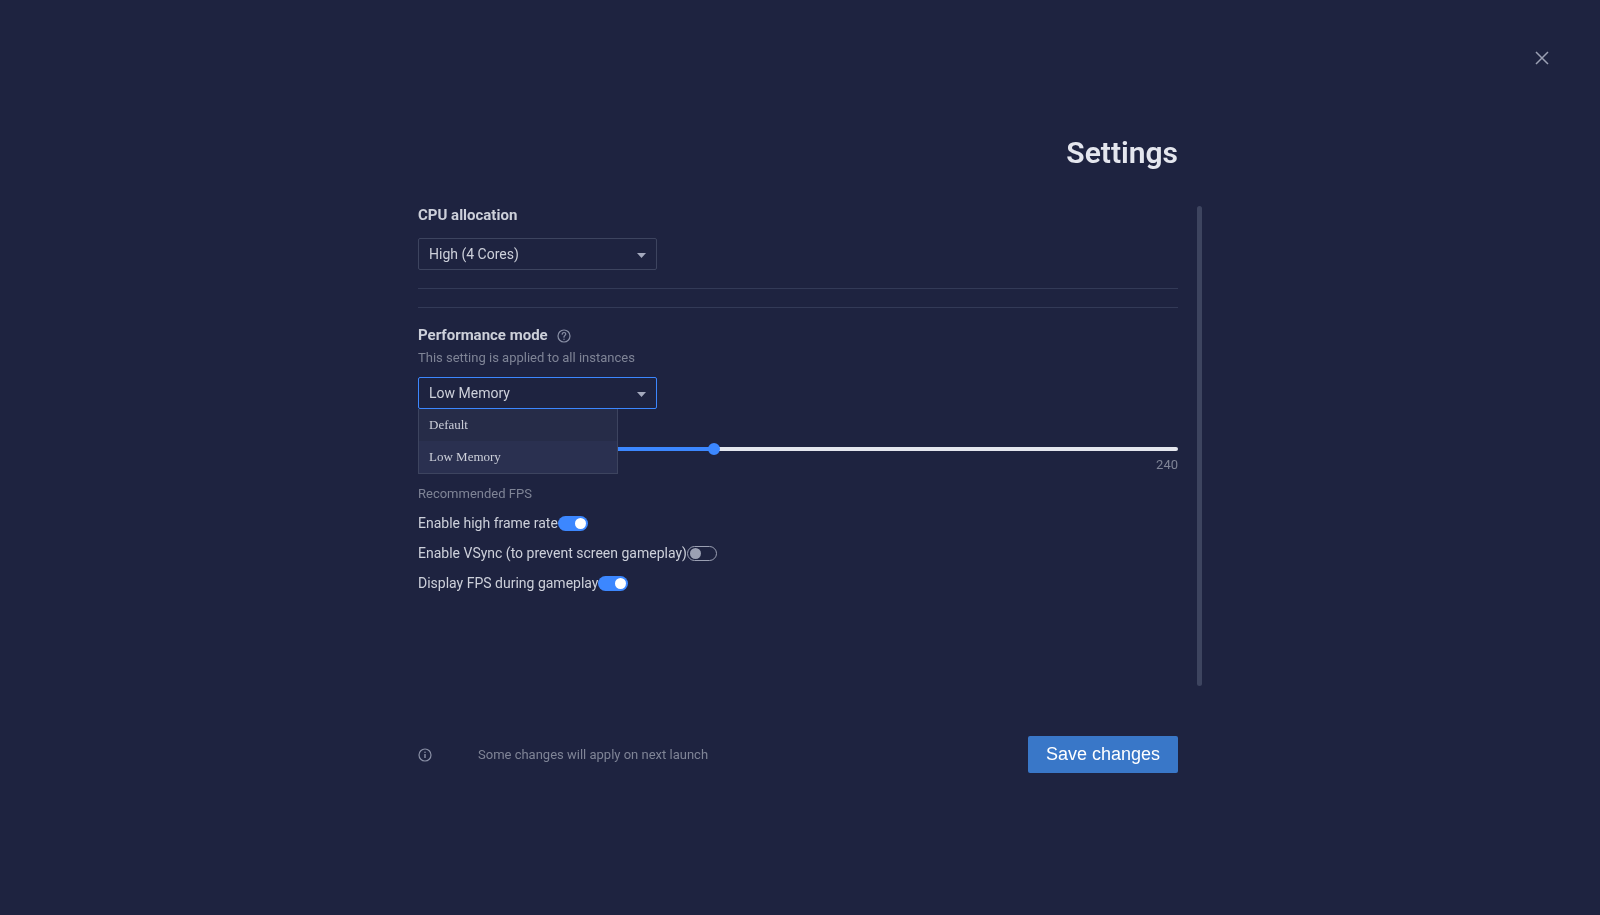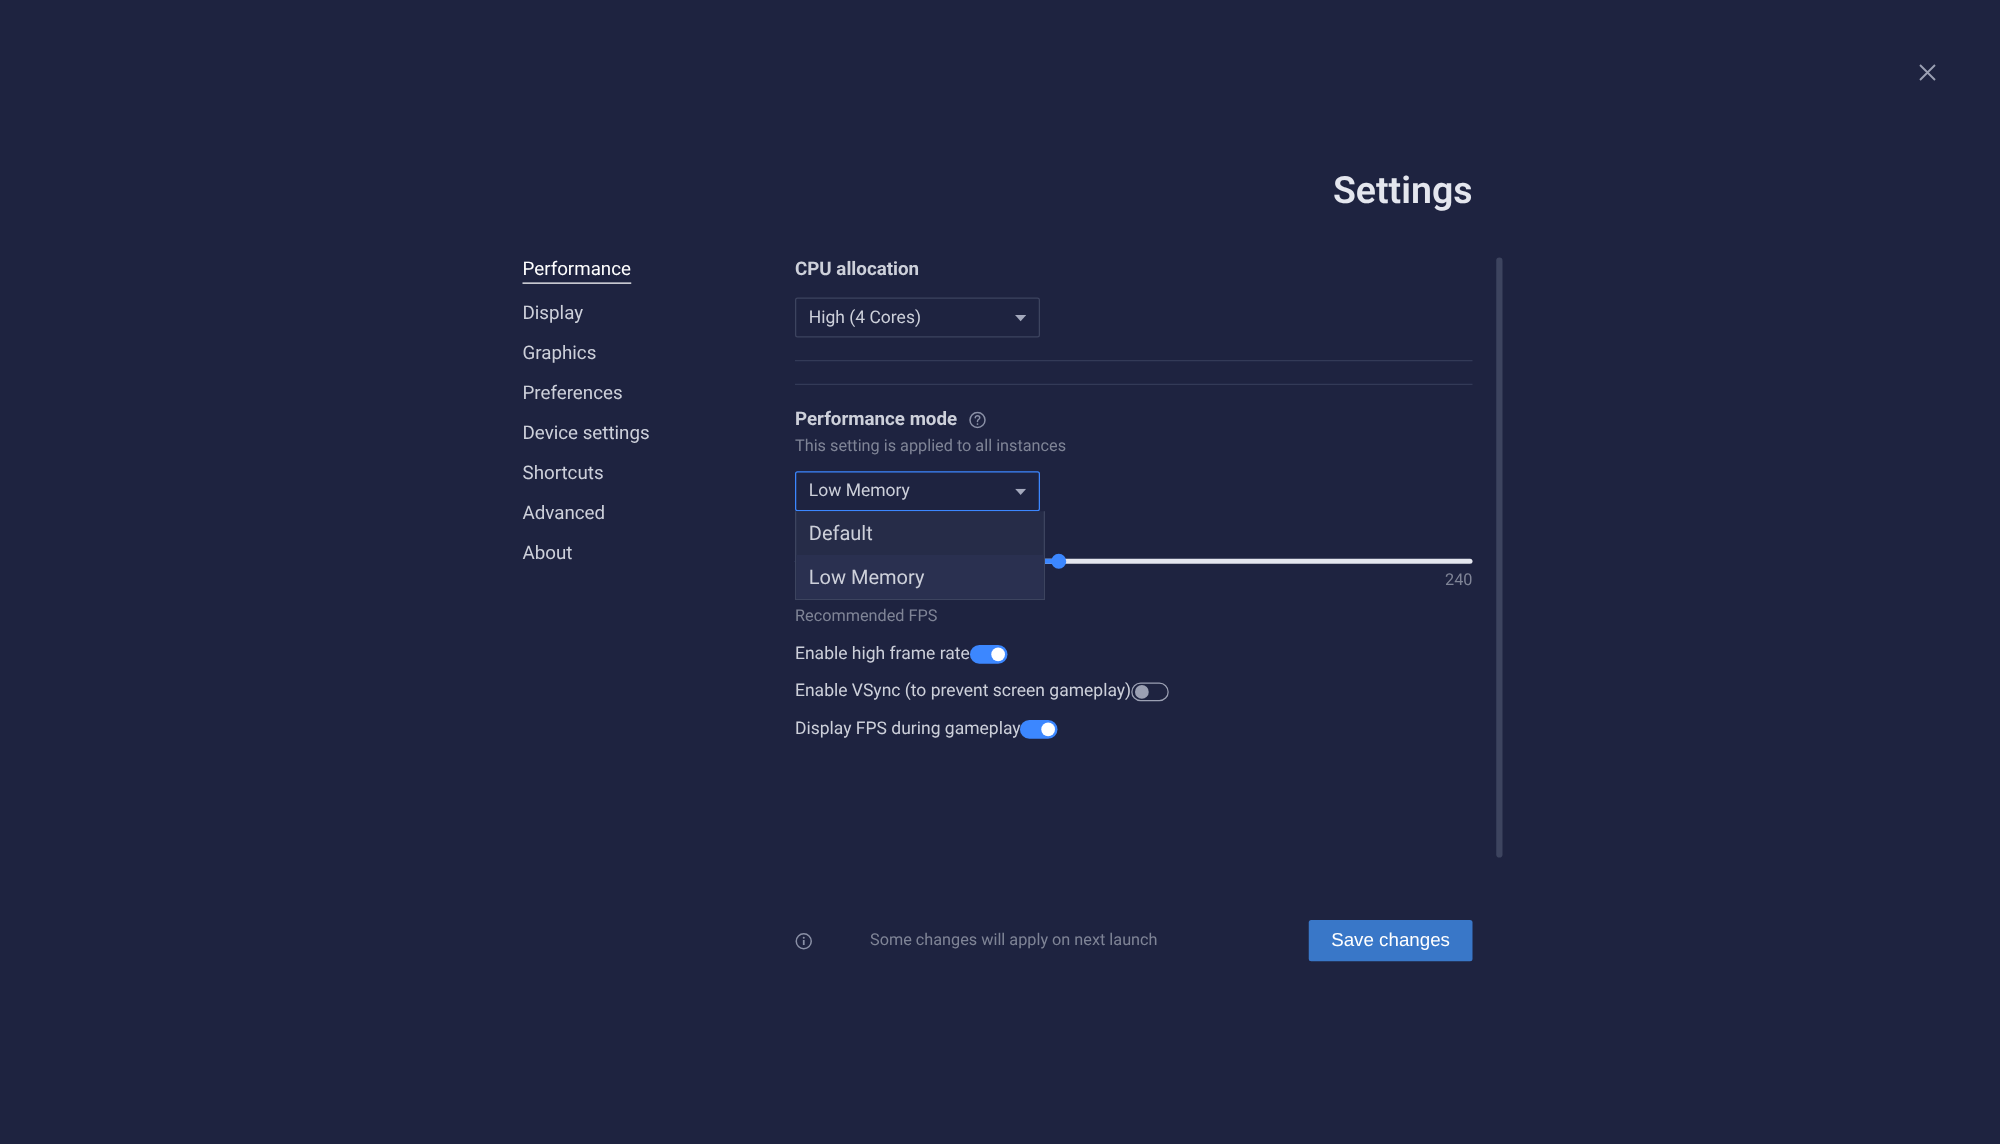--- a/index.html
+++ b/index.html
@@ -26,72 +26,60 @@
 .sidebar li{font-size:15px;color:var(--text);margin-bottom:14px;cursor:pointer;}
 .sidebar li.active{color:#fff;}
 .sidebar li.active span{display:inline-block;border-bottom:1px solid #fff;padding-bottom:2px;}
 .main{flex:1;position:relative;}
 .scroll-area{width:calc(100% + 14px);padding-right:14px;height:480px;overflow:visible;position:relative;}
 .scrollbar-thumb{position:absolute;right:-10px;top:0;width:5px;height:480px;background:var(--scrollbar);border-radius:3px;}
 .section{margin-bottom:2px;}
 .section-label{font-size:15px;color:var(--text);margin-bottom:14px;font-weight:bold;}
 .section-label .help{display:inline-flex;align-items:center;justify-content:center;margin-left:6px;vertical-align:middle;}
 .section-sub{font-size:13px;color:var(--text-dimmer);margin-top:-8px;margin-bottom:12px;}
-.select{width:196px;height:32px;border:1px solid var(--panel-border);border-radius:2px;display:flex;align-items:center;justify-content:space-between;padding:0 10px;font-size:14px;color:var(--text);cursor:pointer;background:transparent;}
+.select{width:239px;height:32px;border:1px solid var(--panel-border);border-radius:2px;display:flex;align-items:center;justify-content:space-between;padding:0 10px;font-size:14px;color:var(--text);cursor:pointer;background:transparent;}
 .select.open{border-color:var(--dropdown-open-border);}
 .select .caret{color:var(--text-dim);}
 .divider{height:1px;background:var(--divider);margin:18px 0;}
 .dropdown{position:absolute;width:200px;background:#262c48;border:1px solid var(--panel-border);border-top:none;z-index:10;}
-.dropdown .opt{padding:8px 10px;font-size:16px;color:var(--text);cursor:pointer;}
+.dropdown .opt{padding:8px 10px;font-size:13px;color:var(--text);cursor:pointer;font-family:Liberation Serif, serif;}
 .dropdown .opt.selected{background:var(--dropdown-bg-hover);}
 .slider-wrap{position:relative;margin-top:38px;margin-bottom:4px;}
 .slider-track{height:4px;background:#e4e6ee;border-radius:2px;position:relative;}
 .slider-fill{position:absolute;left:0;top:0;height:4px;background:var(--accent);border-radius:2px;}
 .slider-thumb{position:absolute;top:50%;transform:translate(-50%,-50%);width:12px;height:12px;border-radius:50%;background:var(--accent);border:2px solid var(--accent);}
 .slider-labels{display:flex;justify-content:flex-end;font-size:13px;color:var(--text-dimmer);margin-top:6px;}
 .recommended-title{font-size:13px;color:var(--text-dimmer);margin-top:14px;}
 .recommended-text{font-size:13px;color:var(--text-dimmer);margin-top:4px;line-height:1.4;}
 .toggle-row{display:flex;align-items:center;justify-content:flex-start;margin-top:14px;}
 .toggle-row .lbl{font-size:14px;color:var(--text);}
 .toggle{width:30px;height:15px;border-radius:8px;position:relative;cursor:pointer;}
 .toggle .knob{position:absolute;top:2px;width:11px;height:11px;border-radius:50%;background:#fff;}
 .toggle.on{background:var(--accent);}
 .toggle.on .knob{right:2px;}
 .toggle.off{background:transparent;border:1px solid #9ba0b3;}
 .toggle.off .knob{left:2px;top:1px;background:#9ba0b3;}
 .footer{display:flex;align-items:center;justify-content:space-between;margin-top:50px;}
 .footer .note{font-size:13px;color:var(--text-dimmer);display:flex;align-items:center;gap:40px;}
 .footer .note svg{margin-right:6px;flex-shrink:0;}
-.save-btn{background:#3977c8;color:#fff;border:none;padding:8px 18px;font-size:15px;border-radius:2px;cursor:pointer;}
+.save-btn{background:#3977c8;color:#fff;border:none;padding:8px 18px;font-size:18px;border-radius:2px;cursor:pointer;}
 </style>
 </head>
 <body>
 
 <div class="close-btn">
   <svg viewBox="0 0 16 16">
       <path d="M2 2 L14 14 M14 2 L2 14" stroke="currentColor" stroke-width="1.5" fill="none"></path>
     </svg>
 </div>
 
 <div class="wrap">
   <h1>Settings</h1>
 
   <div class="layout">
-    <nav class="sidebar">
-      <ul id="sidebar-list">
-          <li class="active"><span>Performance</span></li>
-          <li>Display</li>
-          <li>Graphics</li>
-          <li>Preferences</li>
-          <li>Device settings</li>
-          <li>Shortcuts</li>
-          <li>Advanced</li>
-          <li>About</li>
-        </ul>
-    </nav>
 
     <div class="main">
       <div class="scroll-area">
 
         <div class="section">
           <div class="section-label">CPU allocation</div>
           <div class="select">
             <span>High (4 Cores)</span>
             <span class="caret">
               <svg width="9" height="6" viewBox="0 0 9 6">

